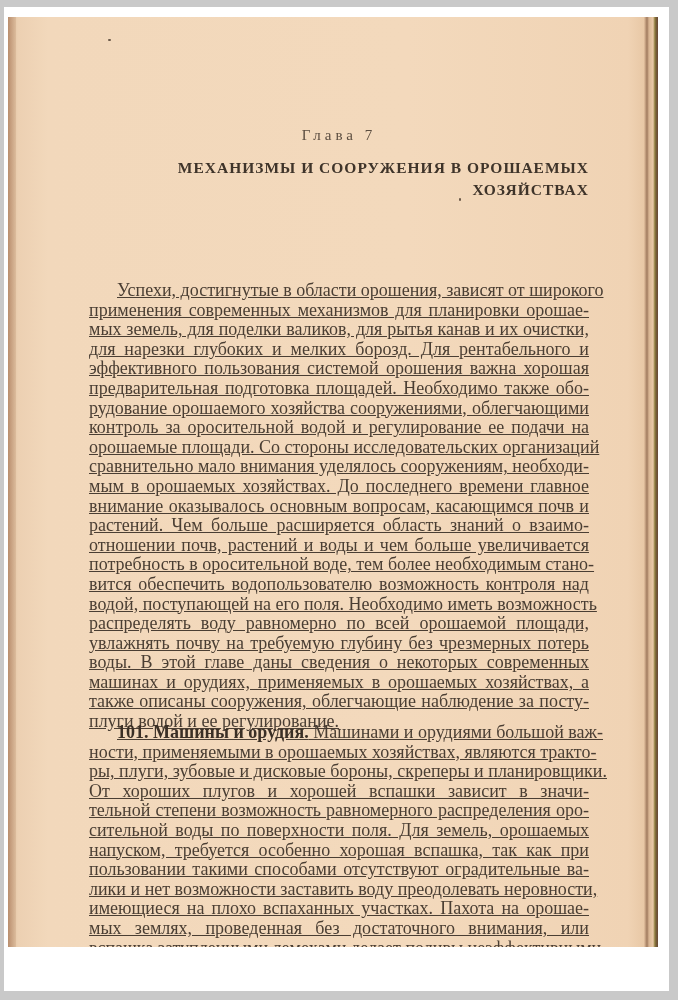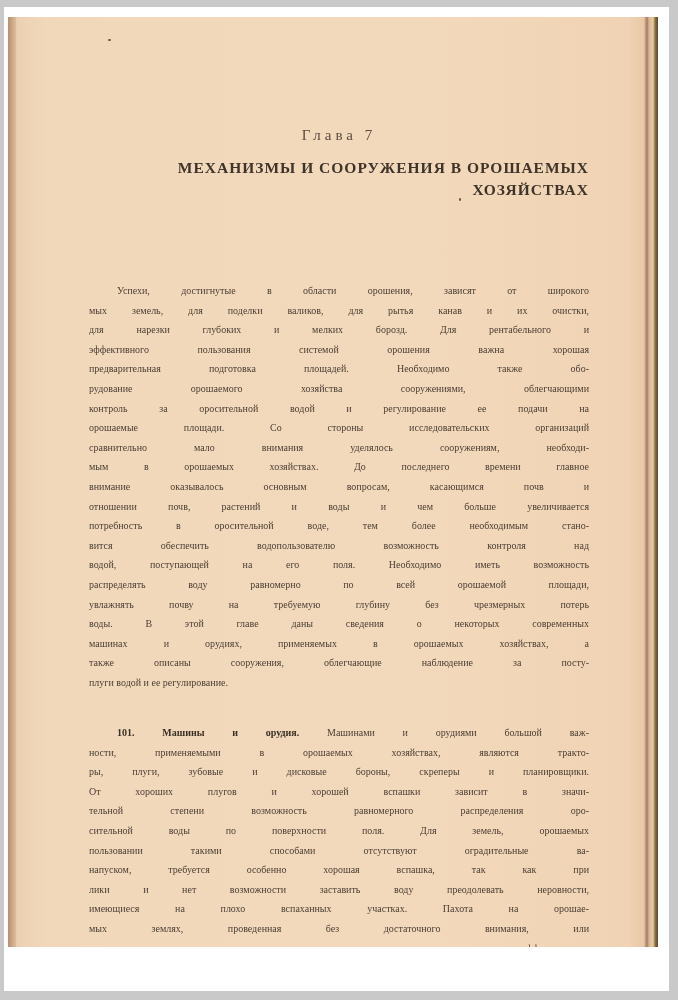--- a/index.html
+++ b/index.html
@@ -33,22 +33,22 @@
     position:absolute; top:110px; left:0; width:500px; text-align:center;
     font-size:15px; letter-spacing:4px; color:#5b4d40;
   }
   .title {
     position:absolute; top:140px; left:0; width:500px; text-align:right;
     font-size:15.5px; font-weight:bold; letter-spacing:1px; line-height:22px;
     color:#3f342a;
   }
   .para {
     position:absolute; left:0; width:500px;
-    font-size:10px; line-height:19.6px;
-    text-align:justify; color:#4a3e33;
+    font-size:18px; line-height:19.6px;
+    text-align:justify; color:#4a3e33;text-decoration:underline;
   }
   .para .line { display:block; text-align:justify; text-align-last:justify; white-space:nowrap; }
   .para .line.last { text-align-last:left; }
   .p1 { top:264px; }
   .p2 { top:674px; }
   .bold { font-weight:bold; color:#3a2f25; }
   .speck { position:absolute; width:3px; height:2px; background:#6b5a4a; border-radius:1px; }
 </style>
 </head>
 <body>
@@ -64,50 +64,52 @@
 
   <div class="content">
     <div class="chapter">Глава 7</div>
     <div class="title">
       <div>МЕХАНИЗМЫ И СООРУЖЕНИЯ В ОРОШАЕМЫХ</div>
       <div>ХОЗЯЙСТВАХ</div>
     </div>
 
     <div class="para p1">
       <span class="line" style="padding-left:28px;">Успехи, достигнутые в области орошения, зависят от широкого</span>
+      <span class="line">применения современных механизмов для планировки орошае-</span>
       <span class="line">мых земель, для поделки валиков, для рытья канав и их очистки,</span>
       <span class="line">для нарезки глубоких и мелких борозд. Для рентабельного и</span>
       <span class="line">эффективного пользования системой орошения важна хорошая</span>
       <span class="line">предварительная подготовка площадей. Необходимо также обо-</span>
       <span class="line">рудование орошаемого хозяйства сооружениями, облегчающими</span>
       <span class="line">контроль за оросительной водой и регулирование ее подачи на</span>
       <span class="line">орошаемые площади. Со стороны исследовательских организаций</span>
       <span class="line">сравнительно мало внимания уделялось сооружениям, необходи-</span>
       <span class="line">мым в орошаемых хозяйствах. До последнего времени главное</span>
       <span class="line">внимание оказывалось основным вопросам, касающимся почв и</span>
+      <span class="line">растений. Чем больше расширяется область знаний о взаимо-</span>
       <span class="line">отношении почв, растений и воды и чем больше увеличивается</span>
       <span class="line">потребность в оросительной воде, тем более необходимым стано-</span>
       <span class="line">вится обеспечить водопользователю возможность контроля над</span>
       <span class="line">водой, поступающей на его поля. Необходимо иметь возможность</span>
       <span class="line">распределять воду равномерно по всей орошаемой площади,</span>
       <span class="line">увлажнять почву на требуемую глубину без чрезмерных потерь</span>
       <span class="line">воды. В этой главе даны сведения о некоторых современных</span>
       <span class="line">машинах и орудиях, применяемых в орошаемых хозяйствах, а</span>
       <span class="line">также описаны сооружения, облегчающие наблюдение за посту-</span>
       <span class="line last">плуги водой и ее регулирование.</span>
     </div>
 
     <div class="para p2">
       <span class="line" style="padding-left:28px;margin-top:32px;"><span class="bold">101. Машины и орудия.</span><span> Машинами и орудиями большой важ-</span></span>
       <span class="line">ности, применяемыми в орошаемых хозяйствах, являются тракто-</span>
       <span class="line">ры, плуги, зубовые и дисковые бороны, скреперы и планировщики.</span>
       <span class="line">От хороших плугов и хорошей вспашки зависит в значи-</span>
       <span class="line">тельной степени возможность равномерного распределения оро-</span>
       <span class="line">сительной воды по поверхности поля. Для земель, орошаемых</span>
+      <span class="line">напуском, требуется особенно хорошая вспашка, так как при</span>
       <span class="line">пользовании такими способами отсутствуют оградительные ва-</span>
-      <span class="line">напуском, требуется особенно хорошая вспашка, так как при</span>
       <span class="line">лики и нет возможности заставить воду преодолевать неровности,</span>
       <span class="line">имеющиеся на плохо вспаханных участках. Пахота на орошае-</span>
       <span class="line">мых землях, проведенная без достаточного внимания, или</span>
       <span class="line">вспашка затупленными лемехами делает поливы неэффективными.</span>
     </div>
   </div>
 </div>
 
 </body></html>

